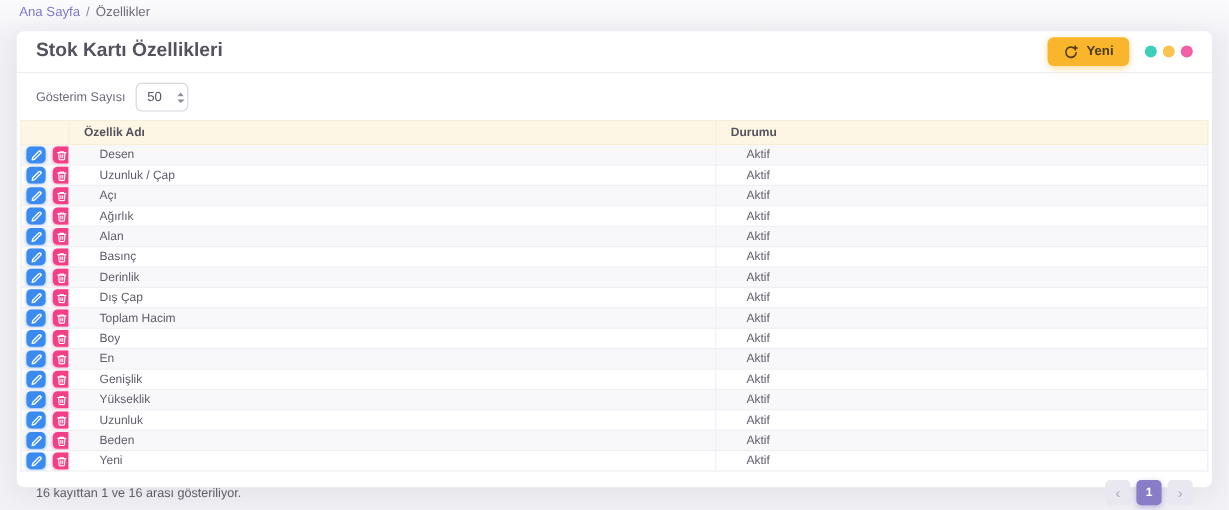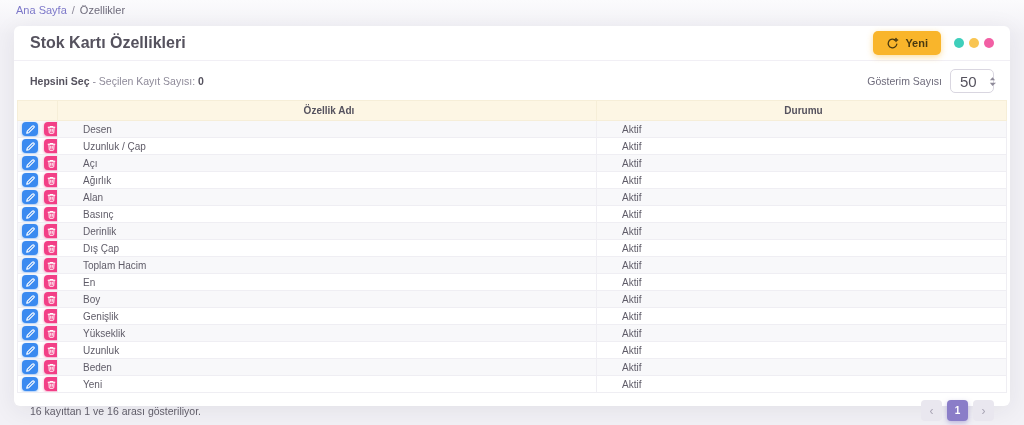--- a/index.html
+++ b/index.html
@@ -38,30 +38,30 @@
 
   
   .controls { display:flex; align-items:center; justify-content:space-between; padding:8px 16px 7px; }
   .select-all-wrap { font-size:10.5px; color:#8e8a99; }
   .select-all { font-weight:bold; color:#55525e; cursor:pointer; }
   .selected-count { font-weight:bold; color:#55525e; }
   .pagesize-wrap { display:flex; align-items:center; gap:8px; font-size:10.5px; color:#6e6b7b; }
   .pagesize-select {
     display:inline-flex; align-items:center; justify-content:space-between; gap:12px;
     width:44px; height:24px; padding:0 6px 0 9px; background:#fff;
-    border:1px solid #d9d6e0; border-radius:5px; font-size:15px; color:#55525e; cursor:pointer;
+    border:1px solid #d9d6e0; border-radius:5px; font-size:11px; color:#55525e; cursor:pointer;
   }
 
   
   .table-wrap { padding:0 3px; flex:1; }
   table { width:100%; border-collapse:collapse; font-size:10px; table-layout:fixed; }
   col.c-actions { width:40px; }
   col.c-name { width:54.5%; }
   thead th {
-    background:var(--table-header-bg,#fdf6e4); text-align:center; font-weight:bold; color:#55525e;
+    background:var(--table-header-bg,#fdf6e4); text-align:left; font-weight:bold; color:#55525e;
     padding:4px 8px 4px 12px; border:1px solid #f6eed8; border-left:none; height:17px;
   }
   thead th:first-child { border-left:1px solid #f6eed8; }
   tbody td {
     padding:2px 8px 2px 25px; border:1px solid #efeef3; border-left:none;
     color:#5f5c68; height:16px; white-space:nowrap; overflow:hidden;
   }
   tbody td:first-child { border-left:1px solid #efeef3; padding:1px 2px 1px 4px; }
   tbody tr:nth-child(odd) td { background:#f8f8fa; }
   tbody tr:nth-child(even) td { background:#ffffff; }
@@ -113,25 +113,20 @@
       <span>Yeni</span>
     </button>
     <div class="window-dots">
       <span class="dot" style="background: rgb(62, 207, 187);"></span>
       <span class="dot" style="background: rgb(249, 197, 82);"></span>
       <span class="dot" style="background: rgb(242, 95, 164);"></span>
     </div>
   </header>
 
   <div class="controls">
-    <div class="select-all-wrap">
-      <span class="select-all">Hepsini Seç</span>
-      <span>- Seçilen Kayıt Sayısı:</span>
-      <span class="selected-count">0</span>
-    </div>
     <div class="pagesize-wrap">
       <span>Gösterim Sayısı</span>
       <div class="pagesize-select">
         <span>50</span>
         <span style="display:inline-flex;">
           <svg viewBox="0 0 8 12" width="7" height="11">
             <path d="M4 1 7 4.5H1z" fill="#8e8a99"></path>
               <path d="M4 11 1 7.5h7z" fill="#8e8a99"></path>
           </svg>
         </span>
@@ -383,45 +378,45 @@
         <span style="display:inline-flex;">
           <svg viewBox="0 0 24 24" fill="none" stroke="#fff" stroke-width="2.6" stroke-linecap="round" stroke-linejoin="round">
             <path d="M3 6h18"></path>
                     <path d="M8 6V4h8v2"></path>
             <path d="M19 6l-1 14a2 2 0 0 1-2 2H8a2 2 0 0 1-2-2L5 6"></path>
             <path d="M10 11v6M14 11v6"></path>
           </svg>
         </span>
       </button>
     </td>
+    <td class="cell-name">Boy</td>
+    <td class="cell-status">Aktif</td>
+  </tr>
+
+  <tr>
+    <td>
+      <button class="icon-btn btn-edit">
+        <span style="display:inline-flex;">
+          <svg viewBox="0 0 24 24" fill="none" stroke="#fff" stroke-width="3" stroke-linecap="round" stroke-linejoin="round">
+            <path d="M17 3a2.8 2.8 0 0 1 4 4L7.5 20.5 2 22l1.5-5.5Z"></path>
+          </svg>
+        </span>
+      </button>
+      <button class="icon-btn btn-del">
+        <span style="display:inline-flex;">
+          <svg viewBox="0 0 24 24" fill="none" stroke="#fff" stroke-width="2.6" stroke-linecap="round" stroke-linejoin="round">
+            <path d="M3 6h18"></path>
+                    <path d="M8 6V4h8v2"></path>
+            <path d="M19 6l-1 14a2 2 0 0 1-2 2H8a2 2 0 0 1-2-2L5 6"></path>
+            <path d="M10 11v6M14 11v6"></path>
+          </svg>
+        </span>
+      </button>
+    </td>
     <td class="cell-name">En</td>
-    <td class="cell-status">Aktif</td>
-  </tr>
-
-  <tr>
-    <td>
-      <button class="icon-btn btn-edit">
-        <span style="display:inline-flex;">
-          <svg viewBox="0 0 24 24" fill="none" stroke="#fff" stroke-width="3" stroke-linecap="round" stroke-linejoin="round">
-            <path d="M17 3a2.8 2.8 0 0 1 4 4L7.5 20.5 2 22l1.5-5.5Z"></path>
-          </svg>
-        </span>
-      </button>
-      <button class="icon-btn btn-del">
-        <span style="display:inline-flex;">
-          <svg viewBox="0 0 24 24" fill="none" stroke="#fff" stroke-width="2.6" stroke-linecap="round" stroke-linejoin="round">
-            <path d="M3 6h18"></path>
-                    <path d="M8 6V4h8v2"></path>
-            <path d="M19 6l-1 14a2 2 0 0 1-2 2H8a2 2 0 0 1-2-2L5 6"></path>
-            <path d="M10 11v6M14 11v6"></path>
-          </svg>
-        </span>
-      </button>
-    </td>
-    <td class="cell-name">Boy</td>
     <td class="cell-status">Aktif</td>
   </tr>
 
   <tr>
     <td>
       <button class="icon-btn btn-edit">
         <span style="display:inline-flex;">
           <svg viewBox="0 0 24 24" fill="none" stroke="#fff" stroke-width="3" stroke-linecap="round" stroke-linejoin="round">
             <path d="M17 3a2.8 2.8 0 0 1 4 4L7.5 20.5 2 22l1.5-5.5Z"></path>
           </svg>

